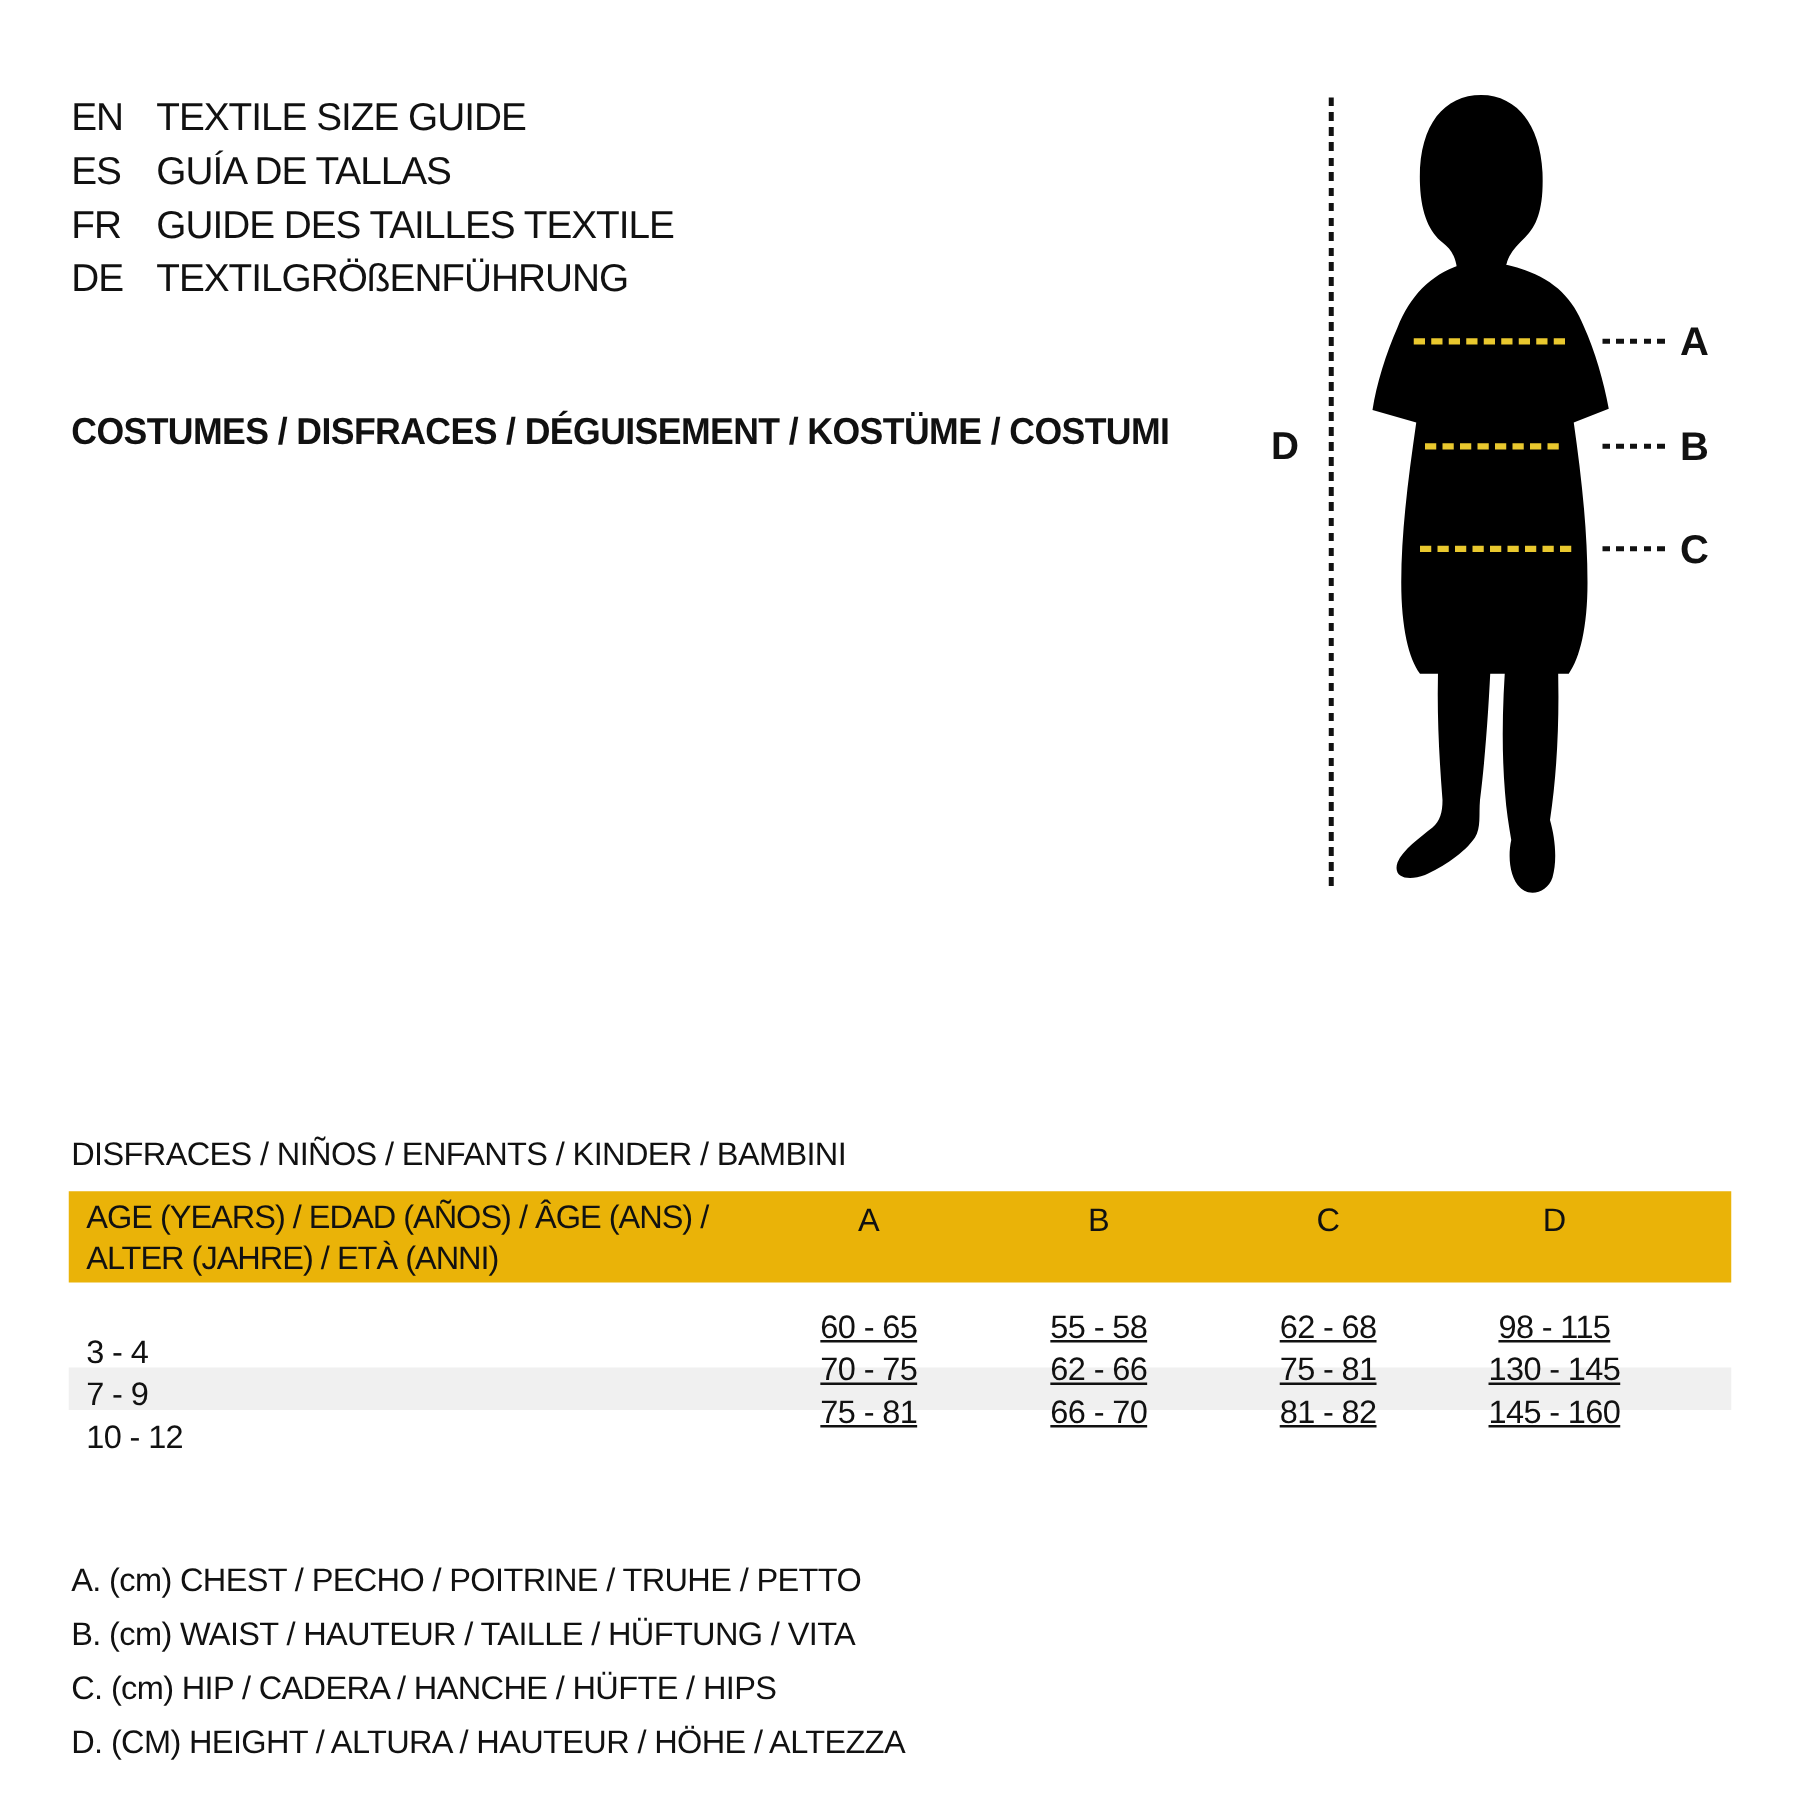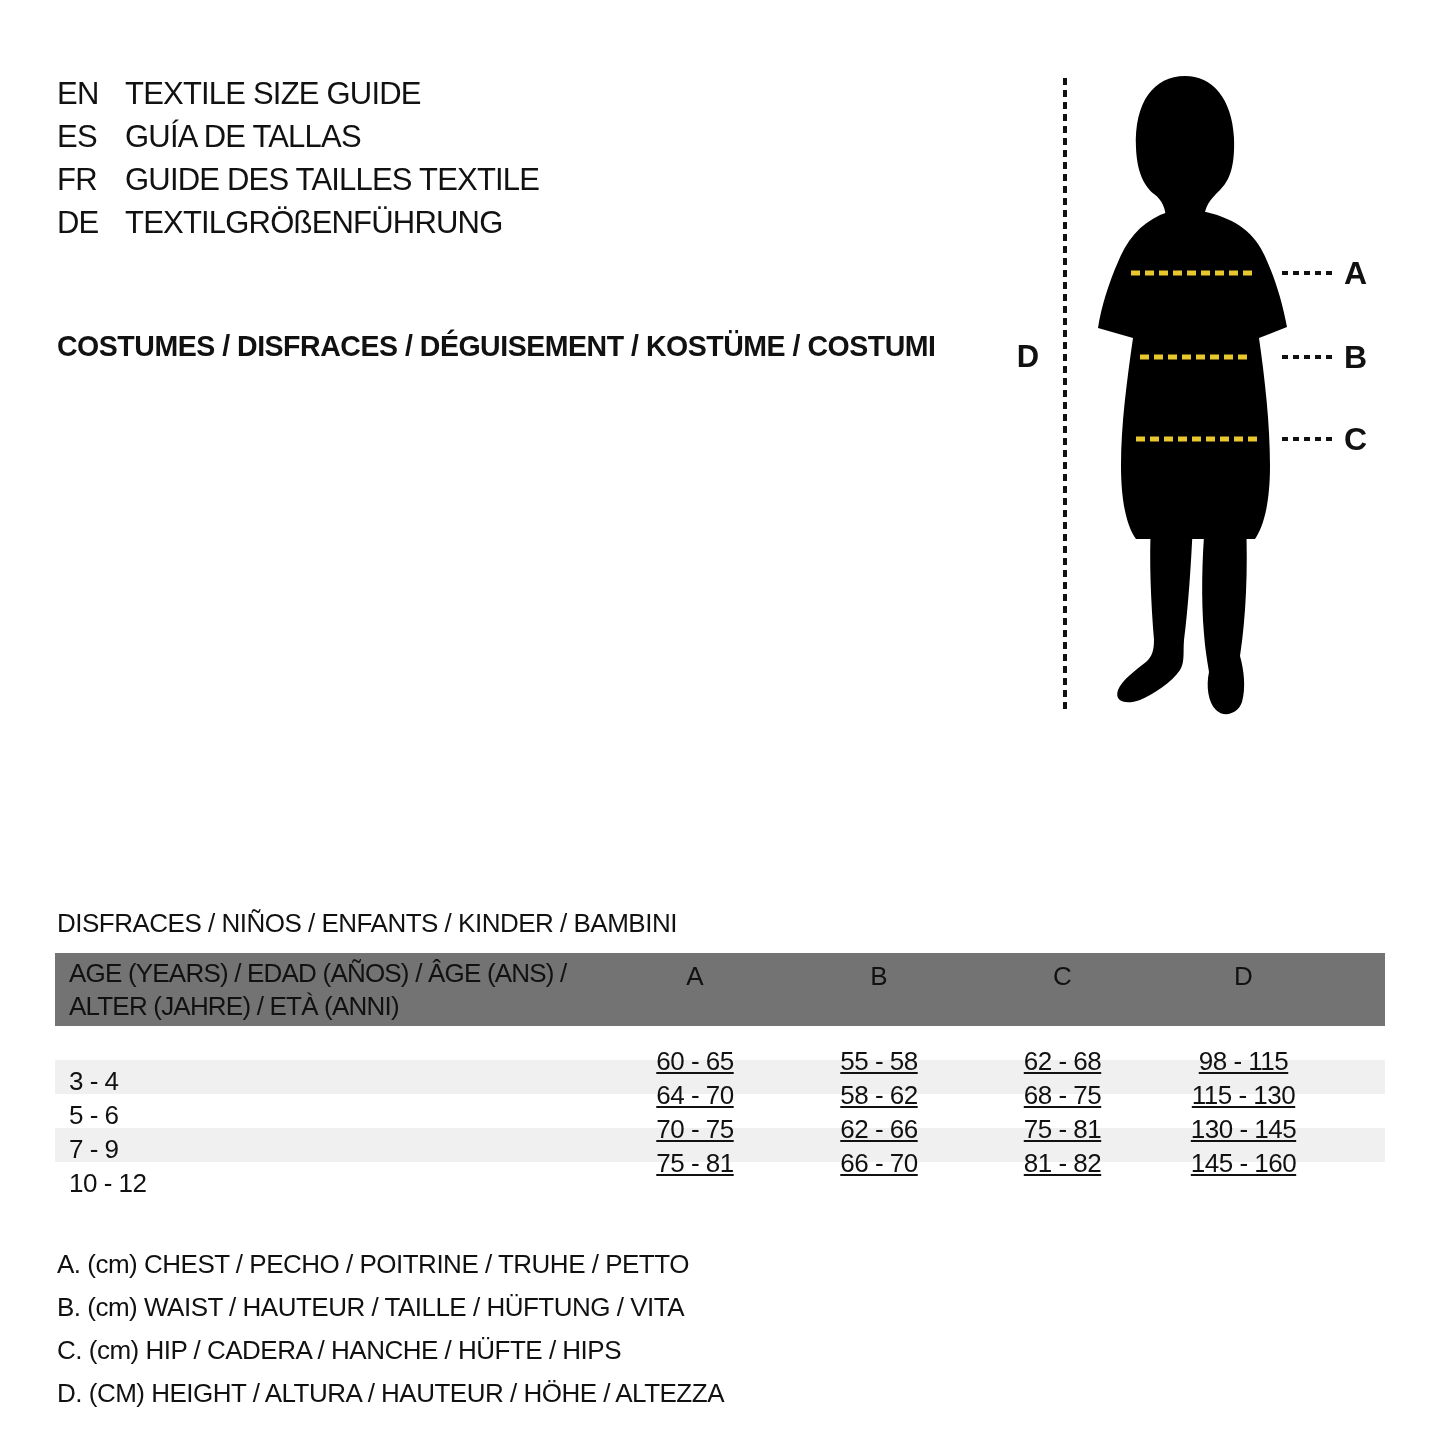--- a/index.html
+++ b/index.html
@@ -28,21 +28,21 @@
     background:repeating-linear-gradient(90deg,#111 0 6px,transparent 6px 11px);
   }
   .connector.a{top:271px;} .connector.b{top:355px;} .connector.c{top:437px;}
   .measure-label{position:absolute;left:1344px;width:40px;text-align:left;font-size:32px;font-weight:700;}
   .measure-label.a{top:255px;} .measure-label.b{top:339px;} .measure-label.c{top:421px;}
   
   .section-title{position:absolute;left:57px;top:908px;font-size:26px;letter-spacing:-0.5px;}
   .size-table{position:absolute;left:55px;top:953px;width:1330px;}
   .trow{display:grid;grid-template-columns:549px 182px 186px 181px 181px;width:1279px;}
   .trow-bg{width:1330px;}
-  .thead{background:#737373;height:73px;}
+  .thead{background:#eab308;height:73px;}
   .thead .label-cell{padding:4px 0 0 14px;font-size:26px;line-height:33px;letter-spacing:-0.8px;}
   .thead .col-cell{padding-top:8px;font-size:26px;text-align:center;}
   .data-row{height:34px;}
   .data-row .cell{display:flex;align-items:center;font-size:26px;letter-spacing:-0.5px;}
   .data-row .label-cell{padding-left:14px;margin-top:40px;}
   .data-row .col-cell{justify-content:center;text-decoration:underline;}
   .row-alt{background:#f0f0f0;}
   
   .legend{position:absolute;left:57px;top:1243px;}
   .legend-item{height:43px;display:flex;align-items:center;font-size:26px;letter-spacing:-0.5px;}
@@ -116,29 +116,20 @@
 
     <div class="trow-bg data-row">
       <div class="trow">
         <div class="cell label-cell">3 - 4</div>
         <div class="cell col-cell">60 - 65</div>
         <div class="cell col-cell">55 - 58</div>
         <div class="cell col-cell">62 - 68</div>
         <div class="cell col-cell">98 - 115</div>
       </div>
     </div>
-    <div class="trow-bg data-row row-alt">
-      <div class="trow">
-        <div class="cell label-cell">5 - 6</div>
-        <div class="cell col-cell">64 - 70</div>
-        <div class="cell col-cell">58 - 62</div>
-        <div class="cell col-cell">68 - 75</div>
-        <div class="cell col-cell">115 - 130</div>
-      </div>
-    </div>
     <div class="trow-bg data-row">
       <div class="trow">
         <div class="cell label-cell">7 - 9</div>
         <div class="cell col-cell">70 - 75</div>
         <div class="cell col-cell">62 - 66</div>
         <div class="cell col-cell">75 - 81</div>
         <div class="cell col-cell">130 - 145</div>
       </div>
     </div>
     <div class="trow-bg data-row row-alt">

